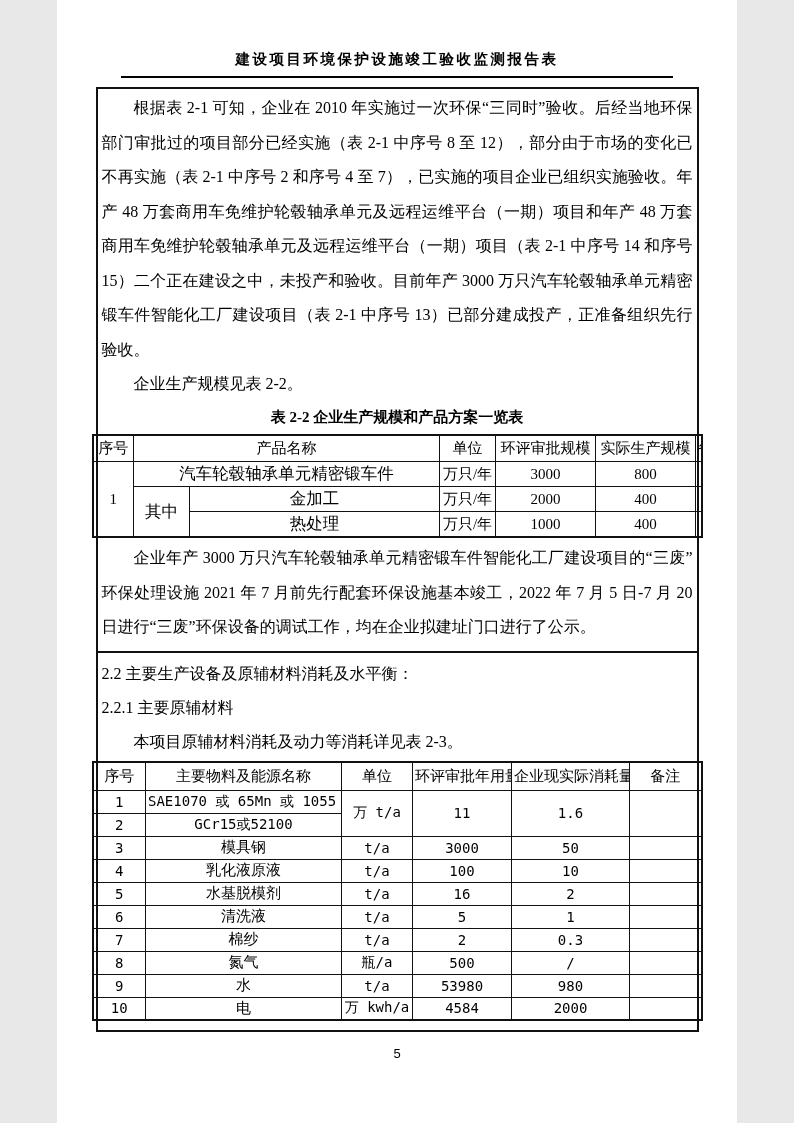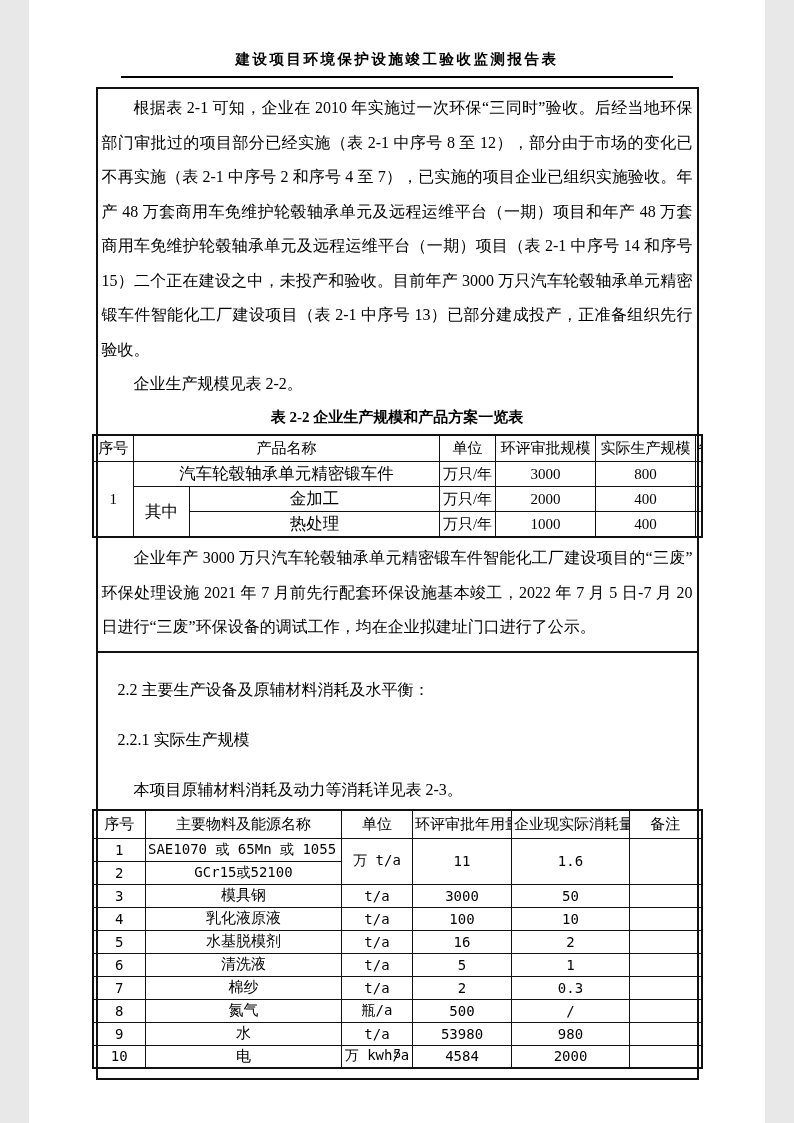--- a/index.html
+++ b/index.html
@@ -1,19 +1,19 @@
 <!DOCTYPE html>
 <html lang="zh"><head>
 <meta charset="utf-8">
 <style>
   * { box-sizing: border-box; }
   html, body { margin: 0; padding: 0; background: #e8e8e8; }
   .page {
     position: relative;
-    width: 736px; height: 1123px;
+    width: 680px; height: 1123px;
     margin: 0 auto;
     background: #ffffff;
     overflow: hidden;
     color: #000;
     font-family: "Liberation Serif", "DejaVu Serif", serif;
   }
   .doc-title {
     padding-top: 50px;
     text-align: center;
     font-size: 14.5px;
@@ -33,21 +33,21 @@
   .cell { padding: 2px 4px 6px; }
   .section2 { border-top: 2px solid #111; padding-top: 4px; }
   .para {
     margin: 0;
     font-size: 16px;
     line-height: 34.5px;
     text-indent: 2em;
     text-align: justify;
   }
   .heading {
-    margin: 16px;
+    margin: 0;
     font-size: 16px;
     line-height: 34px;
     text-indent: 0;
   }
   .tcaption {
     text-align: center;
     font-size: 15px;
     line-height: 29px;
     margin-top: 1px;
   }
@@ -142,21 +142,21 @@
           <td></td>
         </tr>
       </tbody>
         </table>
 
       <p class="para">企业年产 3000 万只汽车轮毂轴承单元精密锻车件智能化工厂建设项目的“三废”环保处理设施 2021 年 7 月前先行配套环保设施基本竣工，2022 年 7 月 5 日-7 月 20 日进行“三废”环保设备的调试工作，均在企业拟建址门口进行了公示。</p>
     </div>
 
     <div class="cell section2">
       <p class="heading">2.2 主要生产设备及原辅材料消耗及水平衡：</p>
-      <p class="heading">2.2.1 实际生产规模</p>
+      <p class="heading">2.2.1 主要原辅材料</p>
       <p class="para">本项目原辅材料消耗及动力等消耗详见表 2-3。</p>
 
 
       <table class="t23">
         <colgroup>
           <col style="width:53px">
             <col style="width:196px">
             <col style="width:71px">
           <col style="width:99px">
             <col style="width:118px">

